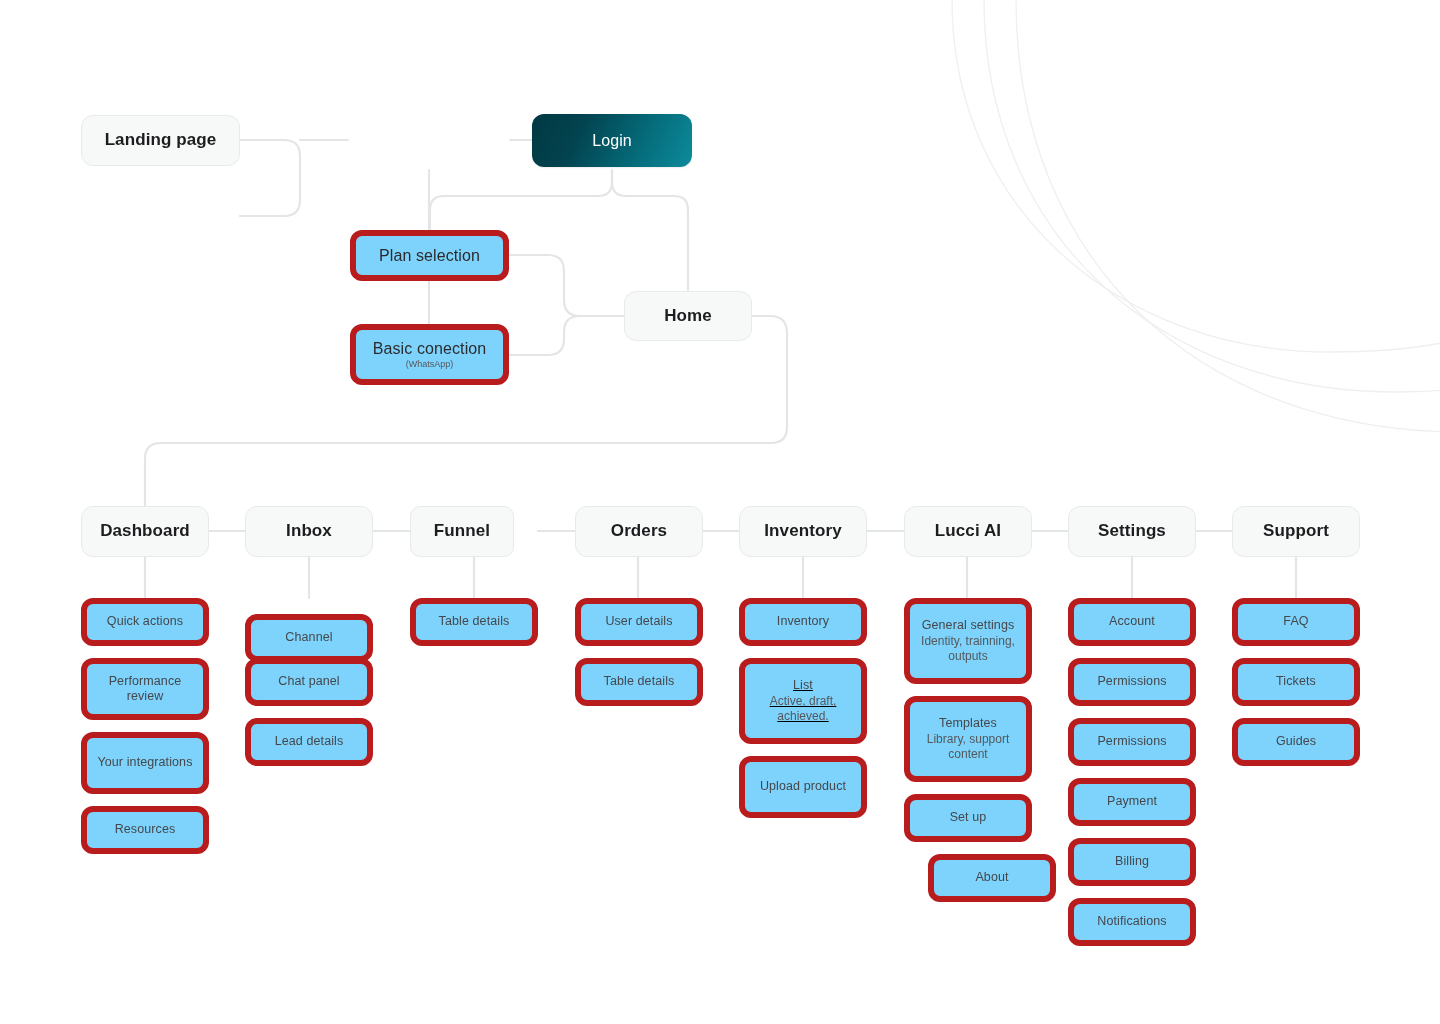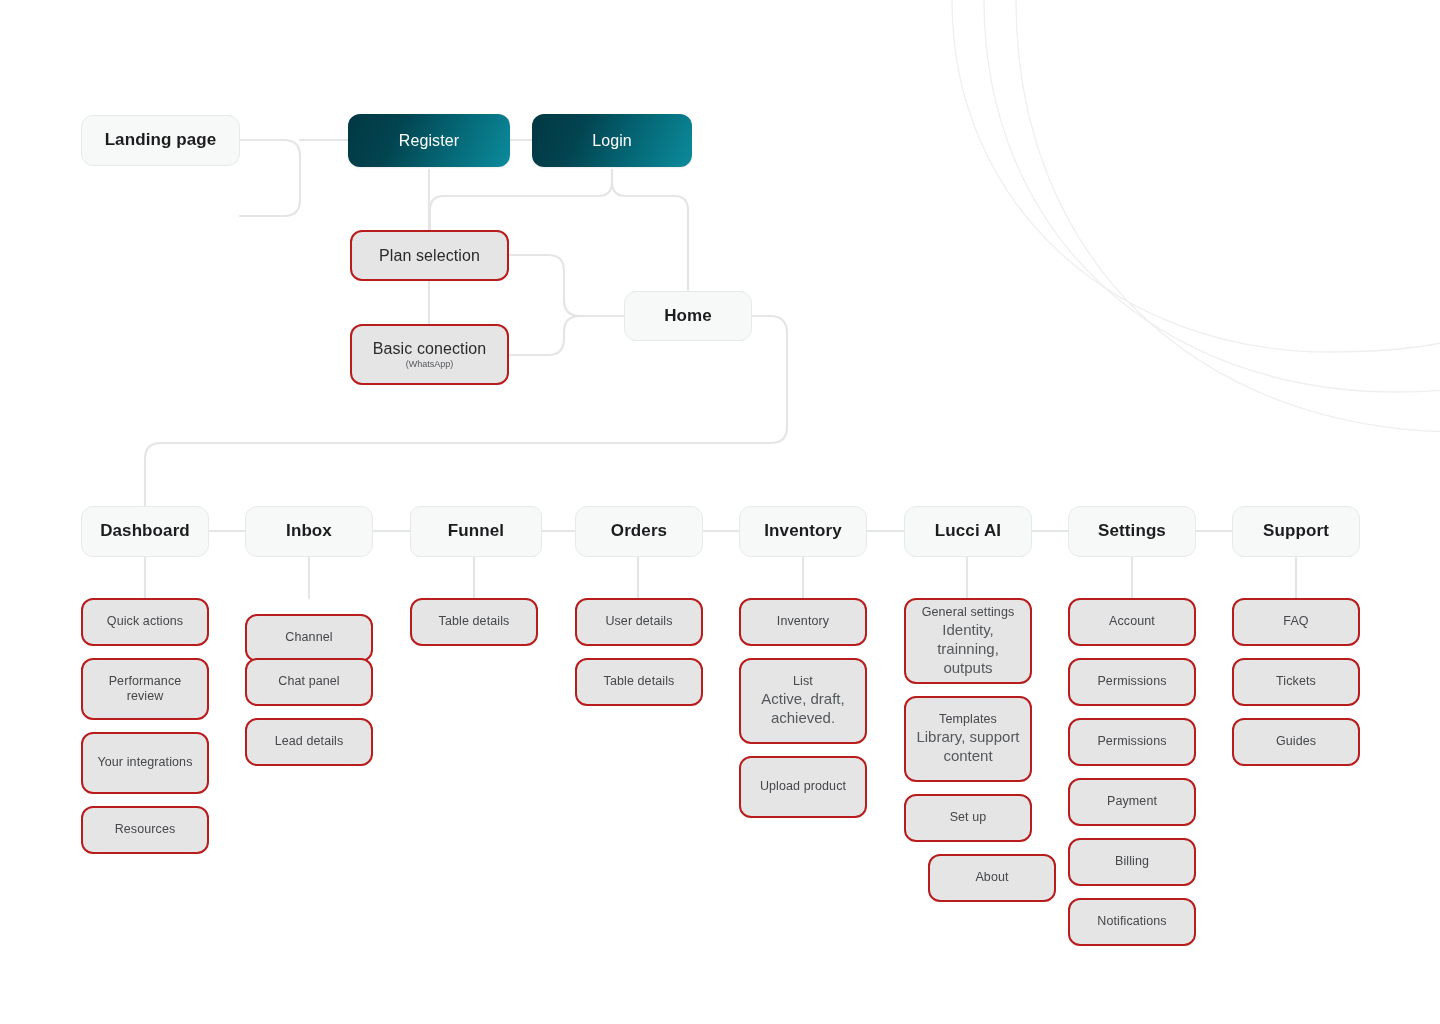--- a/index.html
+++ b/index.html
@@ -40,43 +40,43 @@
     border-radius: 12px;
     z-index: 3;
   }
   
   .node.grey {
     background: #f7f8f8;
     border: 1px solid #e7eaec;
   }
   
   .node.white {
-    background: #e5e5e5;
-    border: 2px solid #b91c1c;
+    background: #7dd3fc;
+    border: 6px solid #b91c1c;
   }
   
   .node.accent {
     background: linear-gradient(115deg, #013842 0%, #024450 30%, #06707f 72%, #0c8b9c 100%);
     border: none;
     box-shadow: 0 1px 2px rgba(0,0,0,0.08);
   }
   .node .title {
     line-height: 1.22;
     letter-spacing: 0.1px;
   }
   .node .sub {
     line-height: 1.25;
     margin-top: 1px;
   }
   
   .t-lg .title { font-size: 17px; font-weight: 700; color: #1d1d1f; }
   .t-md .title { font-size: 16px; font-weight: 400; color: #2b2b2e; }
   .t-accent .title { font-size: 16px; font-weight: 400; color: #ffffff; }
   .t-sm .title { font-size: 12.5px; font-weight: 400; color: #45474b; }
-  .t-sm .sub  { font-size: 15px; font-weight: 400; color: #55585c; }
+  .t-sm .sub  { font-size: 12px; font-weight: 400; color: #55585c; }
   .t-xs .sub  { font-size: 9px;   font-weight: 400; color: #55585c; }
 </style>
 </head>
 <body>
 
 <div id="canvas">
 
   <svg id="arcs" width="1440" height="1024" viewBox="0 0 1440 1024">
     <g fill="none" stroke="#efefef" stroke-width="1.3">
       <path d="M 952 0 C 952 210 1120 352 1330 352 C 1420 352 1470 340 1520 318"></path>
@@ -122,23 +122,20 @@
       <path d="M 1132 557 L 1132 598"></path>
       <path d="M 1296 557 L 1296 598"></path>
     </g>
   </svg>
 
   <div class="node grey t-lg" style="left:81px; top:115px; width:159px; height:51px;">
     <span class="title">Landing page</span>
   </div>
 
 
-  <div class="node accent t-accent" style="left:348px; top:114px; width:162px; height:53px;">
-    <span class="title">Register</span>
-  </div>
 
   <div class="node accent t-accent" style="left:532px; top:114px; width:160px; height:53px;">
     <span class="title">Login</span>
   </div>
 
   <div class="node white t-md" style="left:350px; top:230px; width:159px; height:51px;">
     <span class="title">Plan selection</span>
   </div>
 
   <div class="node white t-md t-xs" style="left:350px; top:324px; width:159px; height:61px;">
@@ -171,42 +168,42 @@
       </div>
       <div class="node white t-sm" style="left: 245px; top: 598px; width: 128px; height: 48px; padding: 0px 9px; margin-top: 16px;">
         <span class="title">Channel</span>
       </div>
       <div class="node white t-sm" style="left: 245px; top: 658px; width: 128px; height: 48px; padding: 8px 9px;">
         <span class="title">Chat panel</span>
       </div>
       <div class="node white t-sm" style="left: 245px; top: 718px; width: 128px; height: 48px; padding: 0px 22px;">
         <span class="title">Lead details</span>
       </div>
-      <div class="node grey t-lg" style="left: 410px; top: 506px; width: 132px; height: 51px; border-radius: 10px;">
+      <div class="node grey t-lg" style="left: 410px; top: 506px; width: 104px; height: 51px; border-radius: 10px;">
         <span class="title">Funnel</span>
       </div>
       <div class="node white t-sm" style="left: 410px; top: 598px; width: 128px; height: 48px; padding: 0px 9px;">
         <span class="title">Table details</span>
       </div>
       <div class="node grey t-lg" style="left: 575px; top: 506px; width: 128px; height: 51px;">
         <span class="title">Orders</span>
       </div>
       <div class="node white t-sm" style="left: 575px; top: 598px; width: 128px; height: 48px; padding: 0px 9px;">
         <span class="title">User details</span>
       </div>
       <div class="node white t-sm" style="left: 575px; top: 658px; width: 128px; height: 48px; padding: 0px 9px;">
         <span class="title">Table details</span>
       </div>
       <div class="node grey t-lg" style="left: 739px; top: 506px; width: 128px; height: 51px;">
         <span class="title">Inventory</span>
       </div>
       <div class="node white t-sm" style="left: 739px; top: 598px; width: 128px; height: 48px; padding: 0px 9px;">
         <span class="title">Inventory</span>
       </div>
-      <div class="node white t-sm" style="left: 739px; top: 658px; width: 128px; height: 86px; padding: 0px 9px;">
+      <div class="node white t-sm" style="left: 739px; top: 658px; width: 128px; height: 86px; padding: 0px 9px; text-decoration: underline;">
         <span class="title">List</span>
         <span class="sub">Active, draft, achieved.</span>
       </div>
       <div class="node white t-sm" style="left: 739px; top: 756px; width: 128px; height: 62px; padding: 0px 9px;">
         <span class="title">Upload product</span>
       </div>
       <div class="node grey t-lg" style="left: 904px; top: 506px; width: 128px; height: 51px;">
         <span class="title">Lucci AI</span>
       </div>
       <div class="node white t-sm" style="left: 904px; top: 598px; width: 128px; height: 86px; padding: 0px 9px;">

